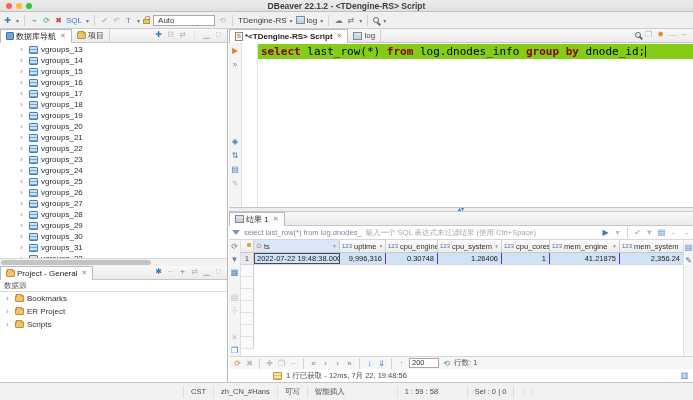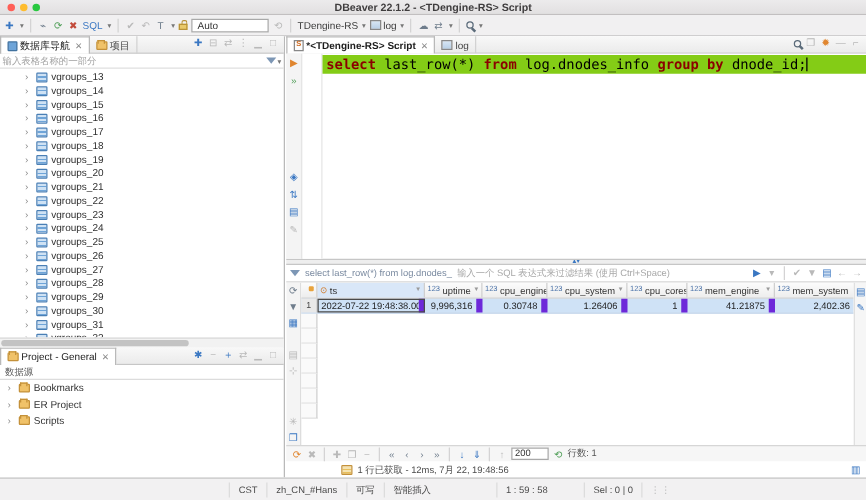--- a/index.html
+++ b/index.html
@@ -36,21 +36,21 @@
   .lock { position:relative; width:7px; height:5px; background:#e9c96a; border:1px solid #b99339;
     display:inline-block; margin-top:3px; }
   .lock::before { content:""; position:absolute; width:3px; height:3px; border:1px solid #b99339;
     border-bottom:none; border-radius:2px 2px 0 0; top:-4px; left:1px; }
 
   
   .left-col { position:absolute; left:0; top:29px; width:228px; height:353px; border-right:1px solid #b9b9b9; background:#fff; }
   .right-col { position:absolute; left:229px; top:29px; width:464px; height:353px; background:#fff; }
 
   .tabrow { height:14px; background:linear-gradient(#f8f8f8,#ebebeb); border-bottom:1px solid #c6c6c6;
-    display:flex; align-items:flex-start; }
+    display:flex; align-items:center; }
   .tab { display:flex; align-items:center; gap:2px; height:14px; padding:0 5px; font-size:8px;
     color:#444; border-right:1px solid #d2d2d2; }
   .tab.active { background:#fff; border:1px solid #b9b9b9; border-bottom:none; color:#1c1c1c; }
   .tab .close { color:#8a8a8a; font-size:7px; margin-left:2px; }
   .tab-icons { margin-left:auto; display:flex; gap:3px; align-items:center; padding:0 4px 2px 0; }
 
   .mini-db { display:inline-block; width:8px; height:8px; background:#6ea4d8; border:1px solid #41729f;
     border-radius:1px; }
   .mini-folder { display:inline-block; width:9px; height:7px; background:#f0c269; border:1px solid #c4913a;
     border-radius:1px; position:relative; }
@@ -112,21 +112,21 @@
   .hc { display:flex; align-items:center; gap:2px; padding:0 2px; border-right:1px solid #cfcfcf;
     font-size:7.5px; color:#333; overflow:hidden; white-space:nowrap; }
   .hc.sel { background:#d9e7f8; }
   .ctype { color:#4a72a8; font-size:6px; }
   .ctype.time { color:#d07a2a; font-size:7px; }
   .sorticon { margin-left:auto; color:#9a9a9a; font-size:5px; }
   .rownum-h { width:13px; border-right:1px solid #cfcfcf; position:relative; }
   .rownum-h::after { content:""; position:absolute; right:2px; top:3px; width:4px; height:4px;
     background:#e8a33d; border-radius:1px; }
   .grow { display:flex; height:12px; background:#cfe2f6; border-bottom:1px solid #c9d8ea; }
-  .cell { padding:0 3px; font-size:7.5px; color:#1d1d1d; border-right:5px solid #6d28d9;
+  .cell { padding:0 3px; font-size:7.5px; color:#1d1d1d; border-right:1px solid #6d28d9;
     overflow:hidden; white-space:nowrap; display:flex; align-items:center; }
   .cell.num { justify-content:flex-end; }
   .rownum { width:13px; background:#e9e9e9; border-right:1px solid #cfcfcf; font-size:7px;
     display:flex; align-items:center; justify-content:center; color:#444; }
   .cell.focus { outline:1px solid #4a4a4a; outline-offset:-1px; }
   .gempty { display:flex; }
   .gempty .col { width:13px; }
   .gempty .ecell { height:12px; border-bottom:1px solid #e0e0e0; border-right:1px solid #cfcfcf; background:#fafafa; }
   .grid-rbar { width:10px; background:#f6f6f6; border-left:1px solid #e0e0e0; display:flex;
     flex-direction:column; align-items:center; gap:2px; padding-top:2px; }
@@ -210,25 +210,20 @@
       <div class="tab-icons">
         <span class="ic blue">✚</span>
         <span class="ic dim">⊟</span>
         <span class="ic dim">⇄</span>
         <span class="ic dim">⋮</span>
         <span class="ic dim">▁</span>
         <span class="ic dim">□</span>
       </div>
     </div>
 
-    <div class="nav-filter">
-      <input type="text" placeholder="输入表格名称的一部分" style="">
-      <span class="funnel"></span>
-      <span class="dd">▾</span>
-    </div>
 
     <div class="nav-tree">
       <div class="trow">
           <span class="exp">›</span>
           <span class="mini-table"></span>
           <span class="tlabel">vgroups_13</span>
         </div>
       <div class="trow">
           <span class="exp">›</span>
           <span class="mini-table"></span>
@@ -403,20 +398,27 @@
       <div class="ed-gutter"></div>
       <div class="ed-body">
         <div class="ed-line"><span class="kw">select</span><span> last_row(*) </span><span class="kw">from</span><span> log.dnodes_info </span><span class="kw">group by</span><span> dnode_id;</span><span class="caret"></span></div>
       </div>
     </div>
 
     <div class="splitter">▴▾</div>
 
     <div class="results">
 
+      <div class="tabrow" style="height:14px">
+        <div class="tab active">
+          <span class="mini-grid"></span>
+          <span>结果 1</span>
+          <span class="close">✕</span>
+        </div>
+      </div>
 
       <div class="res-filter">
         <span class="funnel"></span>
         <span class="fq">select last_row(*) from log.dnodes_</span>
         <span class="fph">输入一个 SQL 表达式来过滤结果 (使用 Ctrl+Space)</span>
         <span class="right-ics">
           <span class="ic blue">▶</span>
           <span class="ic dim">▾</span>
           <span class="tsep"></span>
           <span class="ic dim">✔</span>
@@ -480,21 +482,21 @@
           </div>
 
           <div class="grow">
             <div class="rownum">1</div>
             <div class="cell focus" style="width:86px">2022-07-22 19:48:38.000</div>
             <div class="cell num" style="width:46px">9,996,316</div>
             <div class="cell num" style="width:52px">0.30748</div>
             <div class="cell num" style="width:64px">1.26406</div>
             <div class="cell num" style="width:48px">1</div>
             <div class="cell num" style="width:70px">41.21875</div>
-            <div class="cell num" style="flex:1; border-right:none">2,402.36</div>
+            <div class="cell num" style="flex:1; border-right:none">2,356.24</div>
           </div>
 
           <div class="gempty">
             <div class="col">
               <div class="ecell"></div>
                 <div class="ecell"></div>
                 <div class="ecell"></div>
                 <div class="ecell"></div>
               <div class="ecell"></div>
                 <div class="ecell"></div>

